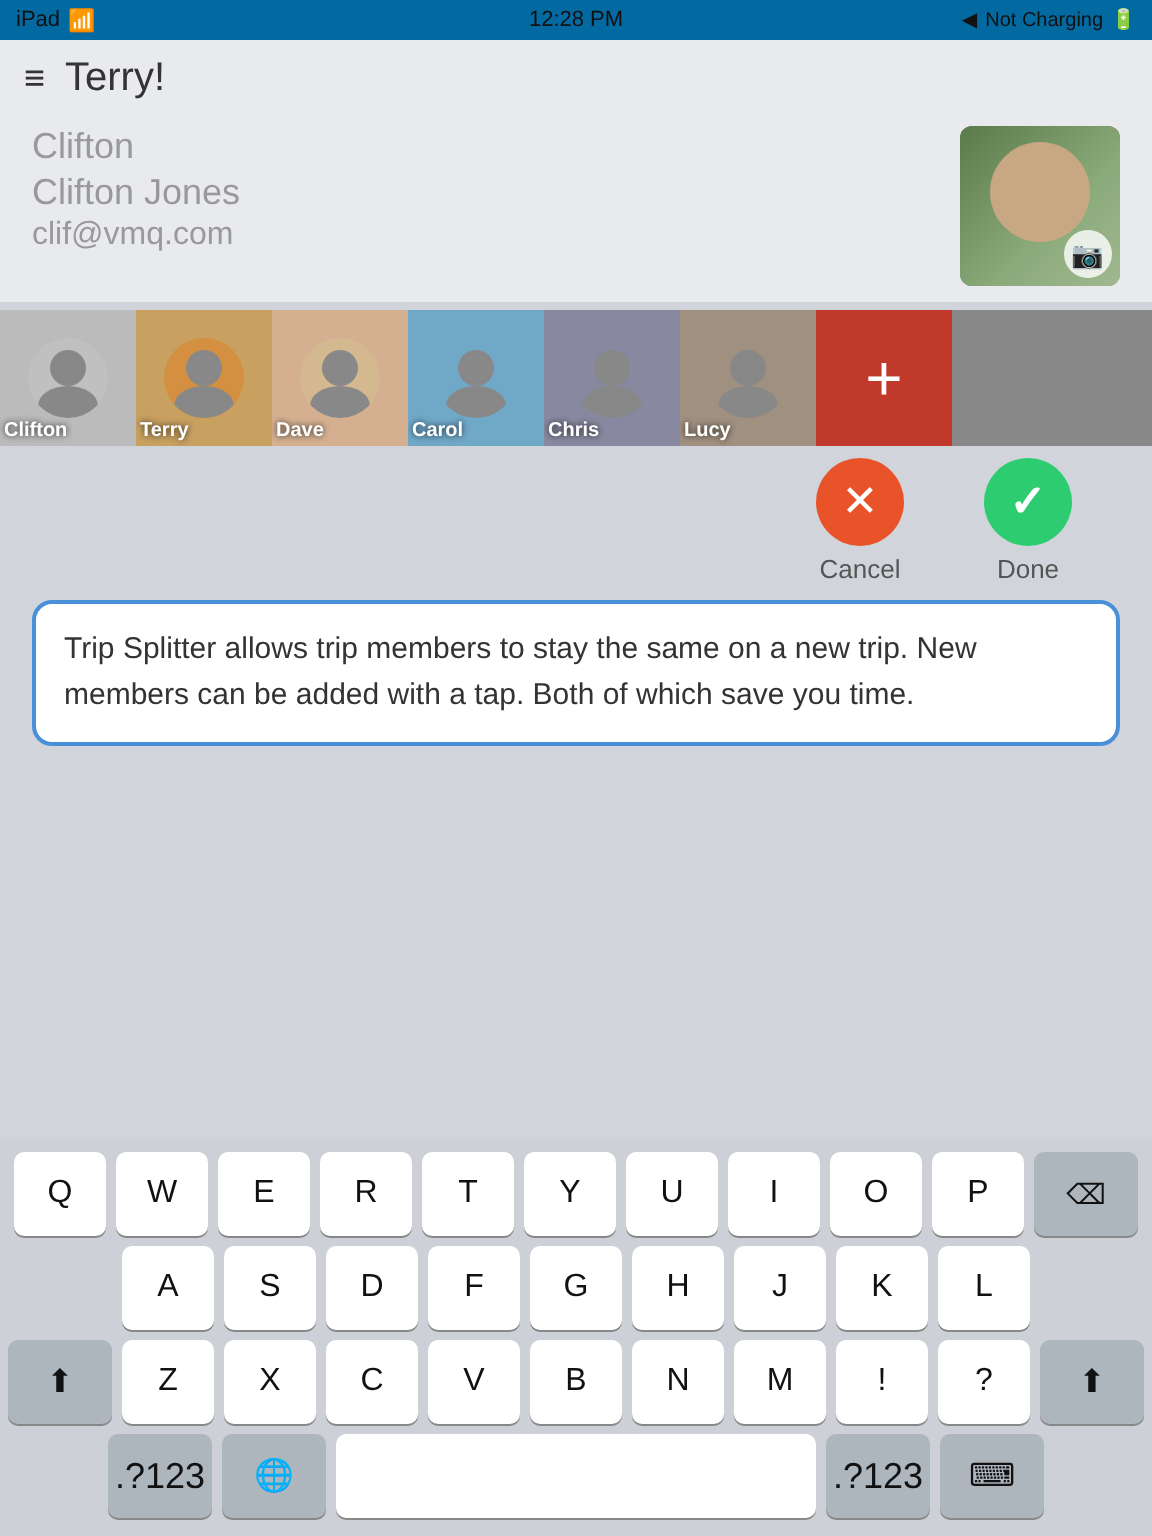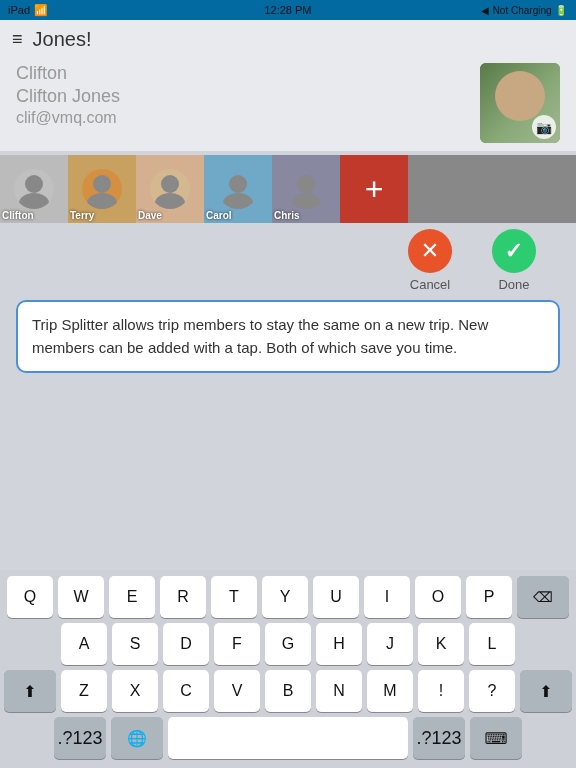--- a/index.html
+++ b/index.html
@@ -319,21 +319,21 @@
   <span class="status-center">12:28 PM</span>
   <div class="status-right">
     <span>◀</span>
     <span>Not Charging</span>
     <span>🔋</span>
   </div>
 </div>
 
 <div class="nav-bar">
   <span class="hamburger-icon">≡</span>
-  <span class="nav-title">Jones!</span>
+  <span class="nav-title">Terry!</span>
 </div>
 
 <div class="contact-section">
   <div class="contact-info">
     <span class="contact-name-short">Clifton</span>
     <span class="contact-name-full">Clifton Jones</span>
     <span class="contact-email">clif@vmq.com</span>
   </div>
   <div class="contact-photo">
     <div class="contact-photo-bg"></div>
@@ -365,20 +365,26 @@
     <div class="avatar avatar-carol">
       <div class="face-circle" style="background:#70a8c8;"></div>
     </div>
     <span class="member-label">Carol</span>
   </div>
   <div class="member-item" style="background:#606080;">
     <div class="avatar avatar-chris">
       <div class="face-circle" style="background:#8888a0;"></div>
     </div>
     <span class="member-label">Chris</span>
+  </div>
+  <div class="member-item" style="background:#908070;">
+    <div class="avatar avatar-lucy">
+      <div class="face-circle" style="background:#a09080;"></div>
+    </div>
+    <span class="member-label">Lucy</span>
   </div>
   <div class="add-member-btn">
     <span class="add-icon">+</span>
   </div>
 </div>
 
 <div class="action-row">
   <div class="cancel-btn">
     <div class="cancel-circle">✕</div>
     <span class="cancel-label">Cancel</span>

